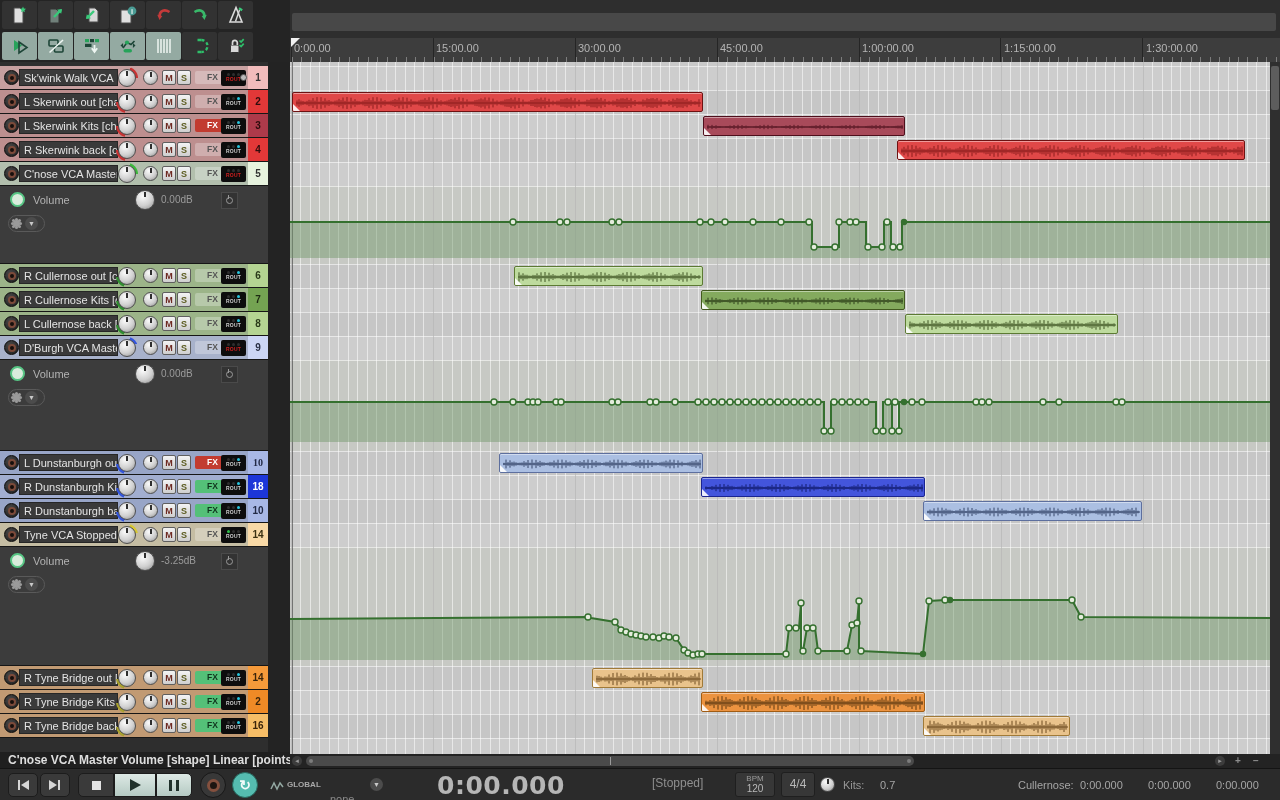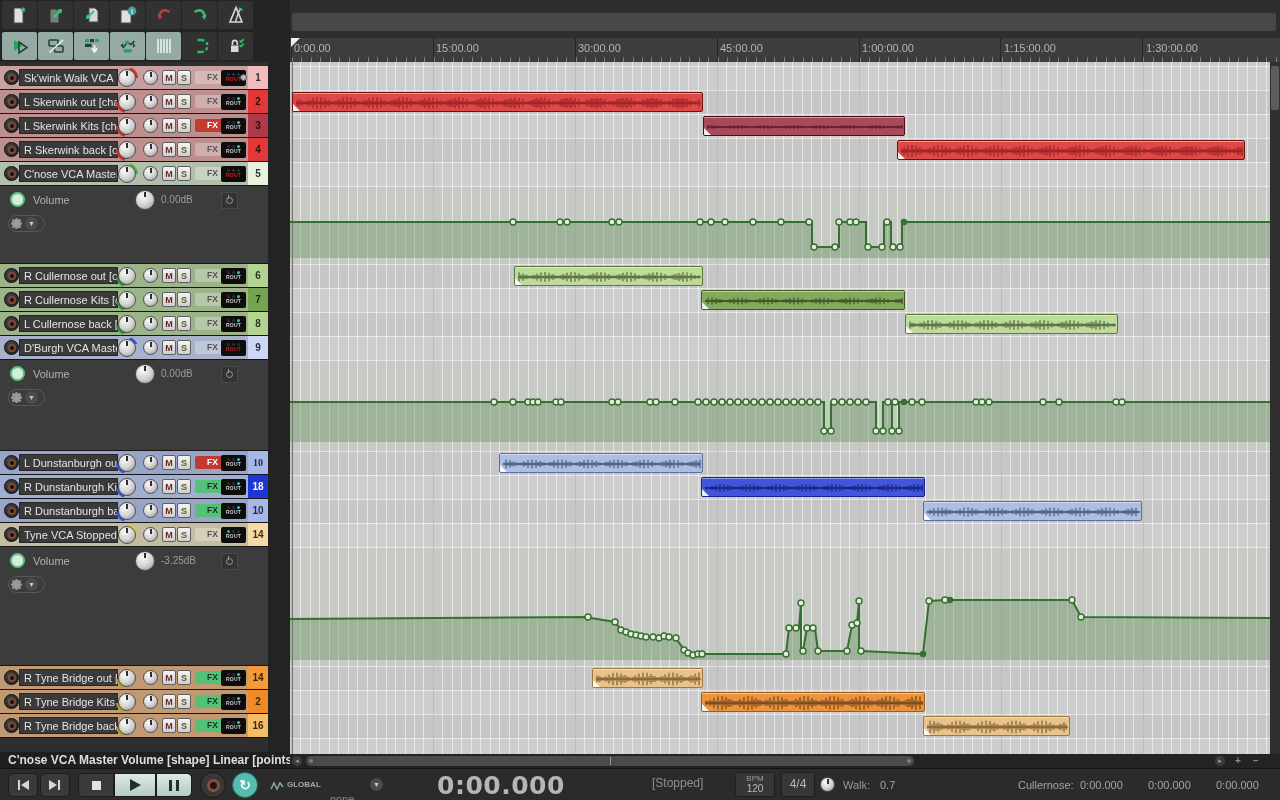--- a/index.html
+++ b/index.html
@@ -1021,21 +1021,21 @@
 
     <div id="time-big">0:00.000</div>
     <div id="playstate">[Stopped]</div>
 
     <div class="tpanel" id="bpmbox">
       <div class="t1">BPM</div>
       <div class="t2">120</div>
     </div>
     <div class="tpanel" id="sigbox">4/4</div>
     <span class="knob" id="rateknob"></span>
-    <span class="tlabel" style="left:843px;top:10px">Walk:</span>
+    <span class="tlabel" style="left:843px;top:10px">Kits:</span>
     <span class="tlabel" style="left:880px;top:10px;color:#a5a5a5">0.7</span>
 
     <div id="seltimes">
       <span class="tlabel" style="left:1018px;top:10px">Cullernose:</span>
       <span style="left:1080px">0:00.000</span>
       <span style="left:1148px">0:00.000</span>
       <span style="left:1216px">0:00.000</span>
     </div>
   </div>
 </div>

